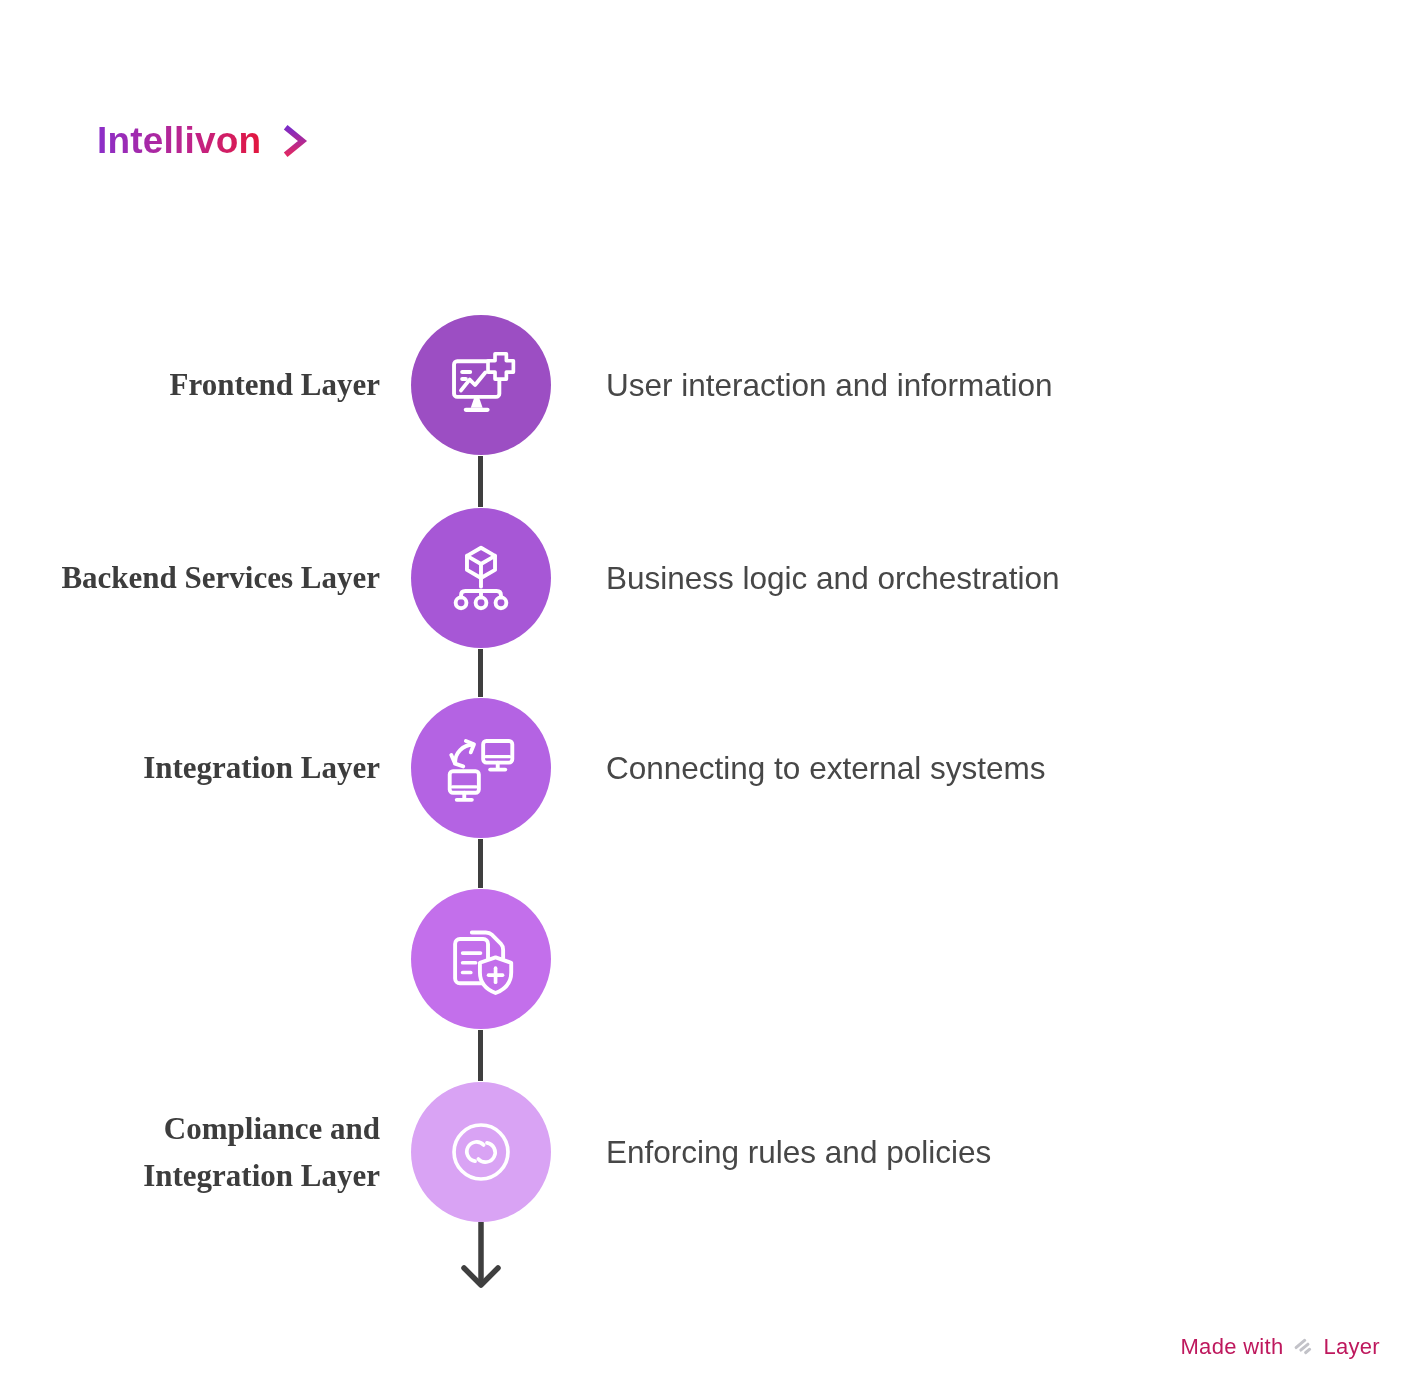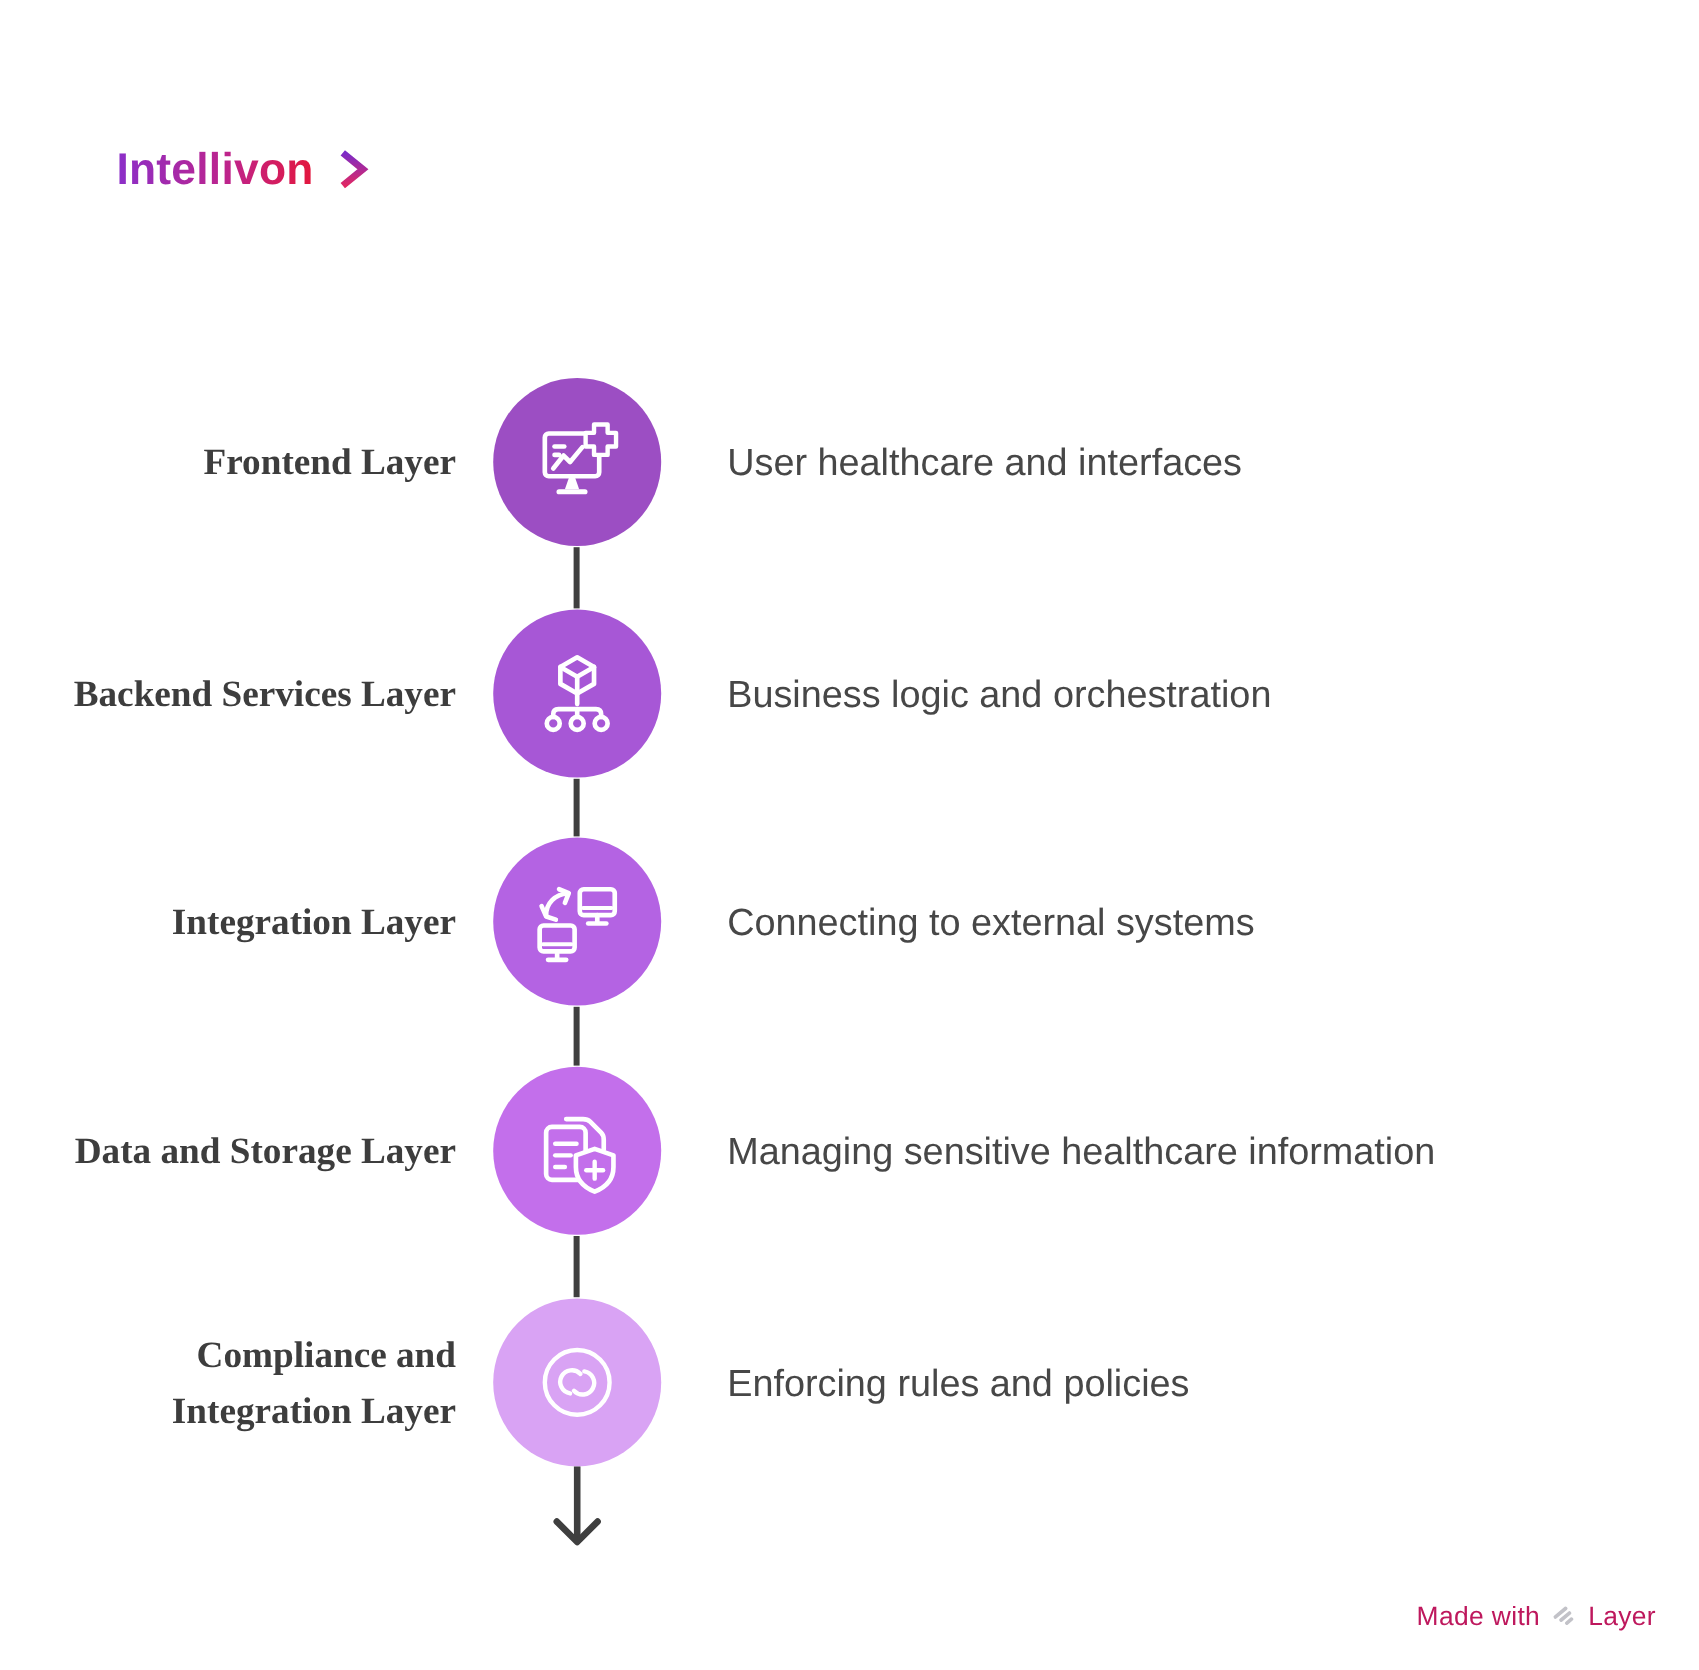--- a/index.html
+++ b/index.html
@@ -66,21 +66,21 @@
           <rect x="13" y="16" width="42" height="33" rx="3"></rect>
           <line x1="20.5" y1="26" x2="28" y2="26"></line>
           <line x1="20.5" y1="32.5" x2="24" y2="32.5"></line>
           <polyline points="19.5,43 27.5,33 32.5,38 42,26.5"></polyline>
         </g>
         <path d="M32 49 L28.5 59 H39.5 L36 49 Z" fill="#fff"></path>
         <line x1="24" y1="61" x2="44" y2="61" stroke="#fff" stroke-width="4" stroke-linecap="round"></line>
         <path d="M51 9 h10.5 v6.5 h6.5 v10.5 h-6.5 v6.5 H51 v-6.5 h-6.5 V15.5 H51 Z" stroke="#fff" stroke-width="3.4" stroke-linejoin="round" fill="#9C4EC3"></path>
       </svg>
     </div>
-    <div class="desc">User healthcare and interfaces</div>
+    <div class="desc">User interaction and information</div>
   </div>
 
   <div class="row" style="top:508px">
     <div class="label">Backend Services Layer</div>
     <div class="circle" style="background: rgb(167, 87, 214);">
       <svg width="82" height="82" viewBox="0 0 76 76">
         <g fill="none" stroke="#fff" stroke-width="3.6" stroke-linecap="round" stroke-linejoin="round">
           <path d="M38 10 L51 17.5 V30.5 L38 38 L25 30.5 V17.5 Z"></path>
           <path d="M25 17.5 L38 25 L51 17.5"></path>
           <line x1="38" y1="25" x2="38" y2="38"></line>
@@ -112,38 +112,36 @@
           <line x1="11.5" y1="55.5" x2="33.5" y2="55.5" stroke-width="3"></line>
           <line x1="22.5" y1="61" x2="22.5" y2="66"></line>
           <line x1="15.5" y1="67.5" x2="29.5" y2="67.5"></line>
         </g>
       </svg>
     </div>
     <div class="desc">Connecting to external systems</div>
   </div>
 
   <div class="row" style="top:889px">
-    <div class="label">Data and Storage Layer</div>
     <div class="circle" style="background: rgb(195, 111, 235);">
       <svg width="82" height="82" viewBox="0 0 76 76">
         <path d="M29.5 13.5 H42.5 Q46 13.5 48 15.5 L56.5 24 Q58.5 26 58.5 29.5 V37" fill="none" stroke="#fff" stroke-width="3.6" stroke-linecap="round" stroke-linejoin="round"></path>
         <rect x="14" y="19.5" width="30.5" height="41" rx="4.5" stroke="#fff" stroke-width="3.6" fill="#C36FEB"></rect>
         <g fill="none" stroke="#fff" stroke-width="3.4" stroke-linecap="round">
           <line x1="21" y1="32.5" x2="37.5" y2="32.5"></line>
           <line x1="21" y1="41.5" x2="33" y2="41.5"></line>
           <line x1="21" y1="50.5" x2="28.5" y2="50.5"></line>
         </g>
         <path d="M51.5 36.5 L66 41.5 V50.5 C66 59.5 60.5 66 51.5 69.5 C42.5 66 37 59.5 37 50.5 V41.5 Z" stroke="#fff" stroke-width="3.6" stroke-linejoin="round" fill="#C36FEB"></path>
         <g stroke="#fff" stroke-width="3.4" stroke-linecap="round">
           <line x1="45" y1="53" x2="58" y2="53"></line>
           <line x1="51.5" y1="46.5" x2="51.5" y2="59.5"></line>
         </g>
       </svg>
     </div>
-    <div class="desc">Managing sensitive healthcare information</div>
   </div>
 
   <div class="row" style="top:1082px">
     <div class="label">Compliance and Integration Layer</div>
     <div class="circle" style="background: rgb(217, 163, 244);">
       <svg width="82" height="82" viewBox="0 0 76 76">
         <g fill="none" stroke="#fff" stroke-width="3.4" stroke-linecap="round">
           <circle cx="38" cy="38" r="25"></circle>
           <path d="M40.5 31.5 a9 9 0 1 0 -8 15"></path>
           <path d="M35.5 44.5 a9 9 0 1 0 8 -15"></path>

